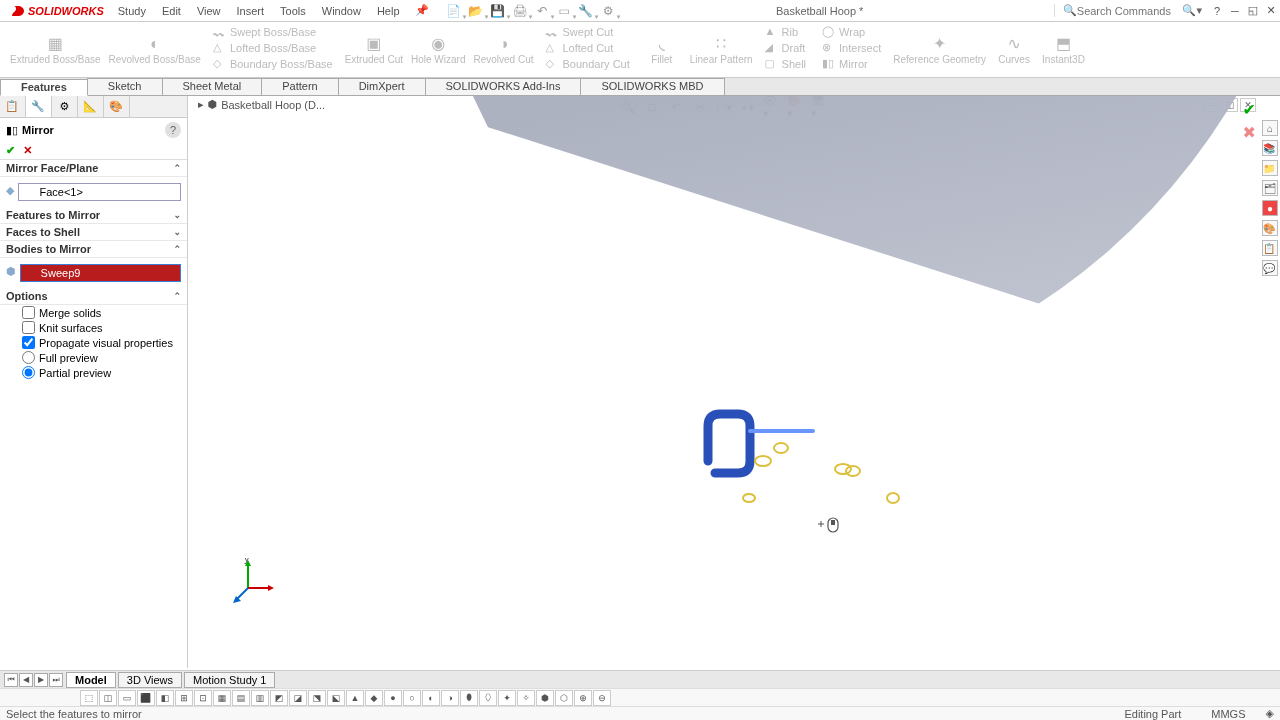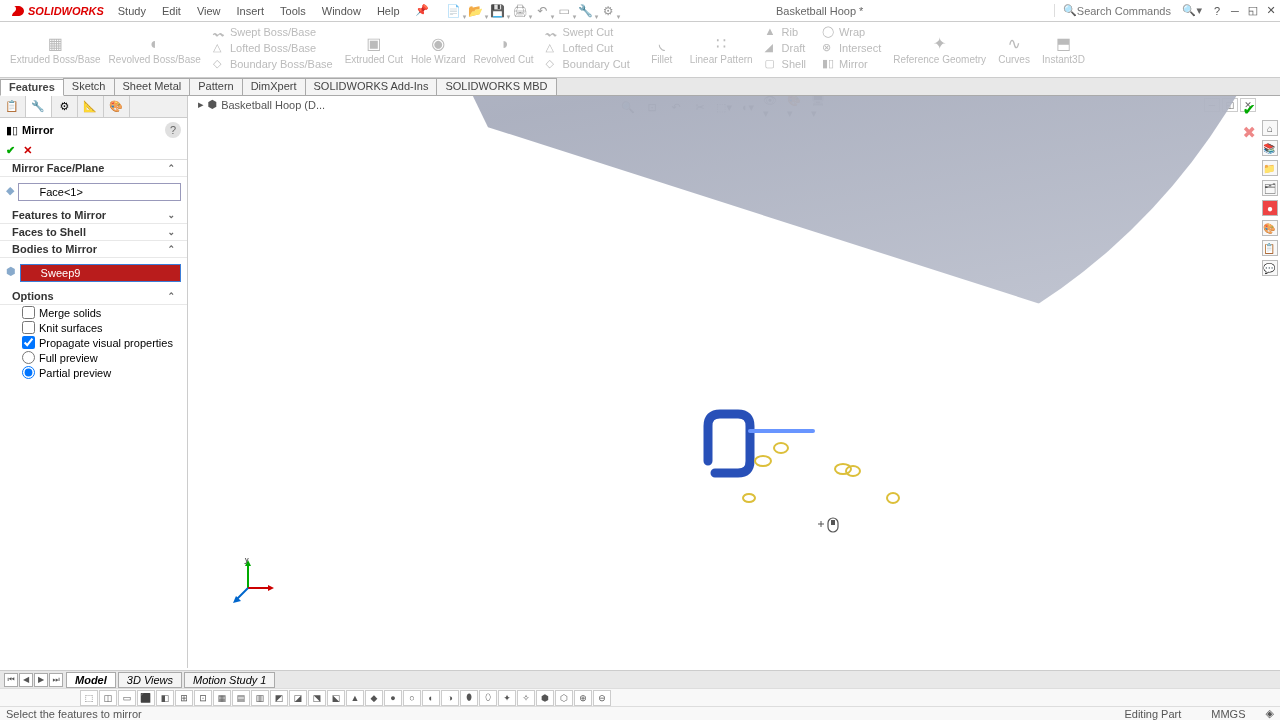--- a/index.html
+++ b/index.html
@@ -23,37 +23,37 @@
 .ribbon { height:56px; background:#fff; display:flex; align-items:stretch; border-bottom:1px solid #ccc; padding-left:6px; }
 .ribbon .group { display:flex; flex-direction:column; align-items:stretch; padding:2px 4px; }
 .ribbon .big-btn { display:flex; flex-direction:column; align-items:center; justify-content:center; padding:2px 4px; color:#bbb; min-width:48px; }
 .ribbon .big-btn .icon { font-size:16px; }
 .ribbon .big-btn .label { font-size:10px; text-align:center; line-height:10px; margin-top:2px; }
 .ribbon .list-row { display:flex; align-items:center; color:#bbb; padding:1px 4px; font-size:10px; white-space:nowrap; }
 .ribbon .list-row .i { width:14px; height:14px; display:inline-block; margin-right:3px; }
 
 
 .tabstrip { display:flex; border-bottom:1px solid #aaa; height:18px; background:#e8e8e8; }
-.tabstrip .tab { padding:1px 8px; border:1px solid #aaa; border-bottom:none; margin-right:-1px; background:#f4f4f4; color:#444; }
+.tabstrip .tab { padding:1px 20px; border:1px solid #aaa; border-bottom:none; margin-right:-1px; background:#f4f4f4; color:#444; }
 .tabstrip .tab.active { background:#fff; border-bottom:1px solid #fff; position:relative; top:1px; font-weight:bold; }
 
 
 .leftpanel { position:absolute; left:0; top:96px; width:188px; bottom:52px; background:#fff; border-right:1px solid #ccc; }
 .leftpanel .tabs { height:22px; display:flex; border-bottom:1px solid #ccc; background:#f0f0f0; }
 .leftpanel .tabs .t { width:26px; display:flex; align-items:center; justify-content:center; border-right:1px solid #ccc; }
 .leftpanel .tabs .t.active { background:#fff; }
 .feature-header { display:flex; align-items:center; padding:4px 6px; background:#fff; }
 .feature-header .icon { margin-right:4px; }
 .feature-header .name { font-weight:bold; }
 .feature-header .help { margin-left:auto; width:16px; height:16px; border-radius:50%; background:#e0e0e0; display:flex; align-items:center; justify-content:center; color:#666; }
 .confirm-row { display:flex; gap:8px; padding:2px 6px; border-bottom:1px solid #ddd; }
 .confirm-row .ok { color:#0a0; font-weight:bold; }
 .confirm-row .cancel { color:#c00; font-weight:bold; }
 .section { }
-.section-header { background:#fff; padding:2px 12px; font-weight:bold; color:#333; display:flex; align-items:center; border-bottom:1px solid #e8e8e8; }
+.section-header { background:#fff; padding:2px 6px; font-weight:bold; color:#333; display:flex; align-items:center; border-bottom:1px solid #e8e8e8; }
 .section-header .chev { margin-left:auto; color:#666; font-size:9px; }
 .section-body { padding:4px 6px; }
 .sel-box { border:1px solid #99b; background:#fff; padding:2px 20px; min-height:18px; margin:2px 0 2px 18px; }
 .sel-box.active { background:#b91c1c; color:#fff; border-color:#3b7dd8; }
 .opt-row { display:flex; align-items:center; padding:1px 4px 1px 22px; }
 .opt-row input { margin-right:4px; }
 
 
 .gfx { position:absolute; left:188px; right:20px; top:96px; bottom:52px; background:#fff; overflow:hidden; }
 .breadcrumb { position:absolute; left:6px; top:0; display:flex; align-items:center; gap:4px; color:#555; padding:2px 4px; }
@@ -62,21 +62,21 @@
 .gfx-wincontrols { position:absolute; right:4px; top:2px; display:flex; gap:2px;}
 .gfx-wincontrols .b { width:16px; height:14px; border:1px solid #ccc; display:flex; align-items:center; justify-content:center; font-size:9px; color:#666; }
 .right-sidebar { position:absolute; right:0; top:120px; width:20px; display:flex; flex-direction:column; gap:4px; align-items:center; }
 .right-sidebar .b { width:16px; height:16px; border:1px solid #bbb; background:#f8f8f8; display:flex; align-items:center; justify-content:center; font-size:10px; color:#555; }
 
 .triad { position:absolute; left:40px; bottom:60px; }
 
 
 .bottom-tabs { position:absolute; left:0; right:0; bottom:32px; height:18px; display:flex; align-items:center; background:#e8e8e8; border-top:1px solid #ccc; padding-left:4px; }
 .bottom-tabs .navbtn { width:14px; height:14px; border:1px solid #aaa; background:#fff; display:flex; align-items:center; justify-content:center; font-size:8px; margin-right:1px; color:#555;}
-.bottom-tabs .btab { padding:1px 8px; border:1px solid #aaa; background:#f4f4f4; margin-left:2px;font-style:italic; }
+.bottom-tabs .btab { padding:1px 8px; border:1px solid #aaa; background:#f4f4f4; margin-left:2px; }
 .bottom-tabs .btab.active { background:#fff; font-weight:bold; }
 .sketch-toolbar { position:absolute; left:0; right:0; bottom:14px; height:18px; display:flex; align-items:center; background:#f8f8f8; border-top:1px solid #ddd; gap:1px; padding-left:80px; }
 .sketch-toolbar .sbtn { width:18px; height:16px; border:1px solid #ccc; background:#fff; display:flex; align-items:center; justify-content:center; font-size:9px; color:#555; }
 .statusbar { position:absolute; left:0; right:0; bottom:0; height:14px; background:#f8f8f8; border-top:1px solid #ddd; display:flex; align-items:center; padding:0 6px; color:#555; }
 .statusbar .spacer { flex:1; }
 .hoop-arc2 { position:absolute; left:-60px; top:-340px; width:1200px; height:640px; background:linear-gradient(170deg,#bcc0ce 0%,#a8adbd 50%,#c5c9d5 100%); border-bottom-left-radius:50% 100%; border-bottom-right-radius:50% 100%; clip-path:polygon(15% 0%,100% 0%,100% 100%,30% 58%); opacity:0.95;}
 
 .net-hook { position:absolute; left:505px; top:310px; }
 .cursor-icon { position:absolute; left:630px; top:420px; }
 

